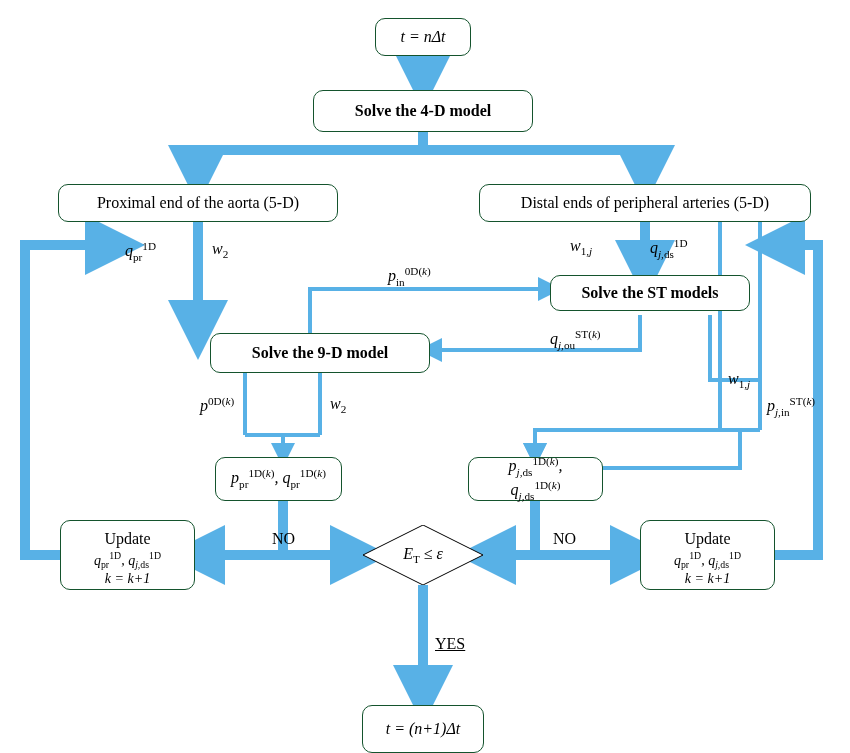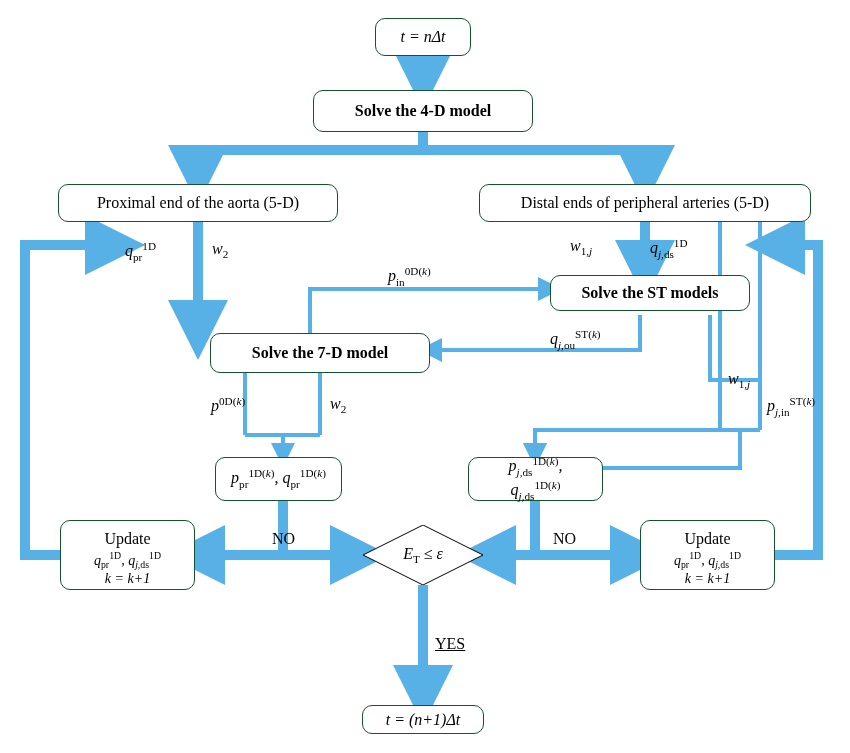--- a/index.html
+++ b/index.html
@@ -146,21 +146,21 @@
 
   <div class="box" style="left:479px; top:184px; width:332px; height:38px;">
     <span>Distal ends of peripheral arteries (5-D)</span>
   </div>
 
   <div class="box bold" style="left:550px; top:275px; width:200px; height:36px;">
     <span>Solve the ST models</span>
   </div>
 
   <div class="box bold" style="left:210px; top:333px; width:220px; height:40px;">
-    <span>Solve the 7-D model</span>
+    <span>Solve the 9-D model</span>
   </div>
 
   <div class="box" style="left:215px; top:457px; width:127px; height:44px; font-family:'Times New Roman';">
     <span class="italic">
       <i>p</i><sub>pr</sub><sup>1D(<i>k</i>)</sup>, <i>q</i><sub>pr</sub><sup>1D(<i>k</i>)</sup>
     </span>
   </div>
   <div class="box" style="left:468px; top:457px; width:135px; height:44px;">
     <span class="italic">
       <i>p</i><sub><i>j</i>,ds</sub><sup>1D(<i>k</i>)</sup>, <i>q</i><sub><i>j</i>,ds</sub><sup>1D(<i>k</i>)</sup>
@@ -181,36 +181,36 @@
     <div class="italic" style="font-size:14px;"><i>q</i><sub>pr</sub><sup>1D</sup>, <i>q</i><sub><i>j</i>,ds</sub><sup>1D</sup></div>
     <div class="italic" style="font-size:14px;"><i>k</i> = <i>k</i>+1</div>
   </div>
 
   <div class="box" style="left:640px; top:520px; width:135px; height:70px; display:block; text-align:center; padding-top:8px;">
     <div style="margin-bottom:2px;">Update</div>
     <div class="italic" style="font-size:14px;"><i>q</i><sub>pr</sub><sup>1D</sup>, <i>q</i><sub><i>j</i>,ds</sub><sup>1D</sup></div>
     <div class="italic" style="font-size:14px;"><i>k</i> = <i>k</i>+1</div>
   </div>
 
-  <div class="box" style="left:362px; top:705px; width:122px; height:29px;">
+  <div class="box" style="left:362px; top:705px; width:122px; height:48px;">
     <span class="italic">t = (n+1)Δt</span>
   </div>
 
   <div class="plain-label" style="left:125px; top:240px;font-family:Liberation Serif, serif;"><i>q</i><sub>pr</sub><sup>1D</sup></div>
   <div class="plain-label" style="left:212px; top:240px;"><i>w</i><sub>2</sub></div>
 
   <div class="plain-label" style="left:570px; top:237px;"><i>w</i><sub>1,<i>j</i></sub></div>
   <div class="plain-label" style="left:650px; top:237px;"><i>q</i><sub><i>j</i>,ds</sub><sup>1D</sup></div>
 
   <div class="plain-label" style="left:388px; top:265px;"><i>p</i><sub>in</sub><sup>0D(<i>k</i>)</sup></div>
   <div class="plain-label" style="left:550px; top:328px;"><i>q</i><sub><i>j</i>,ou</sub><sup>ST(<i>k</i>)</sup></div>
 
   <div class="plain-label" style="left:728px; top:370px;"><i>w</i><sub>1,<i>j</i></sub></div>
   <div class="plain-label" style="left:767px; top:395px;"><i>p</i><sub><i>j</i>,in</sub><sup>ST(<i>k</i>)</sup></div>
 
-  <div class="plain-label" style="left:211px; top:395px;"><i>p</i><sup>0D(<i>k</i>)</sup></div>
+  <div class="plain-label" style="left:200px; top:395px;"><i>p</i><sup>0D(<i>k</i>)</sup></div>
   <div class="plain-label" style="left:330px; top:395px;"><i>w</i><sub>2</sub></div>
 
   <div class="plain-label upright" style="left:272px; top:530px;">NO</div>
   <div class="plain-label upright" style="left:553px; top:530px;">NO</div>
   <div class="plain-label upright" style="left:435px; top:635px;text-decoration:underline;">YES</div>
 
 </div>
 
 </body></html>

